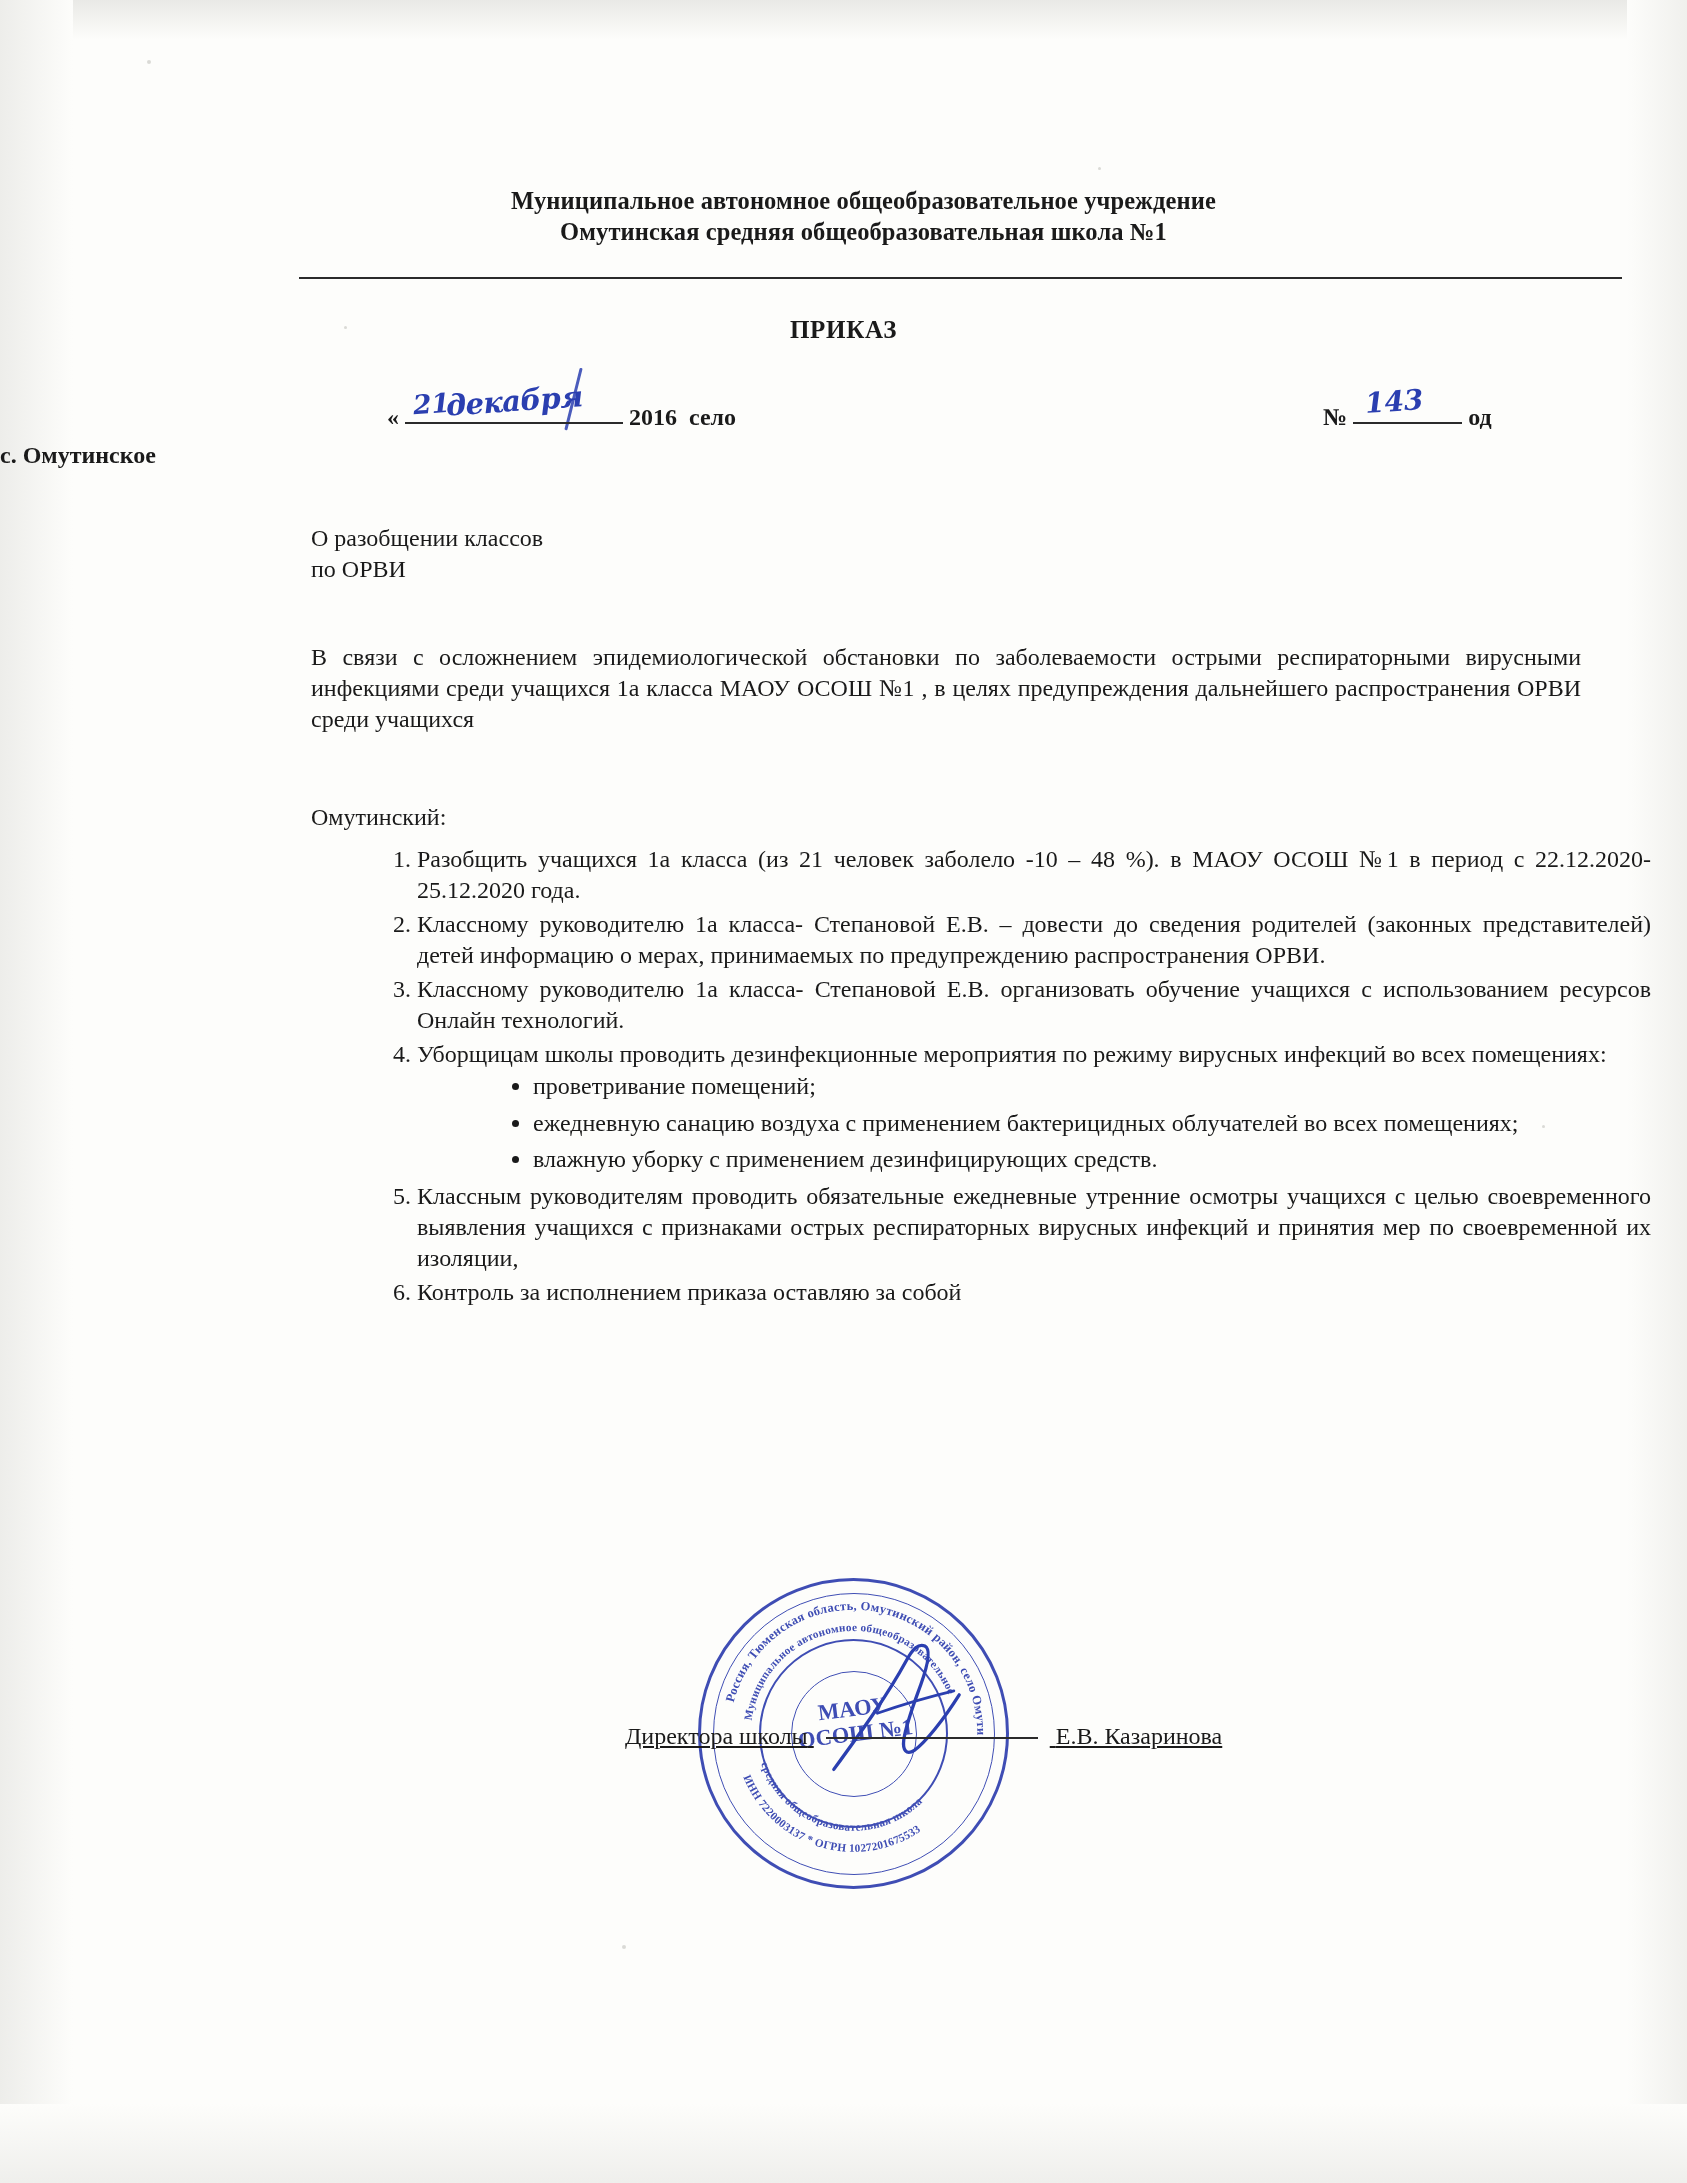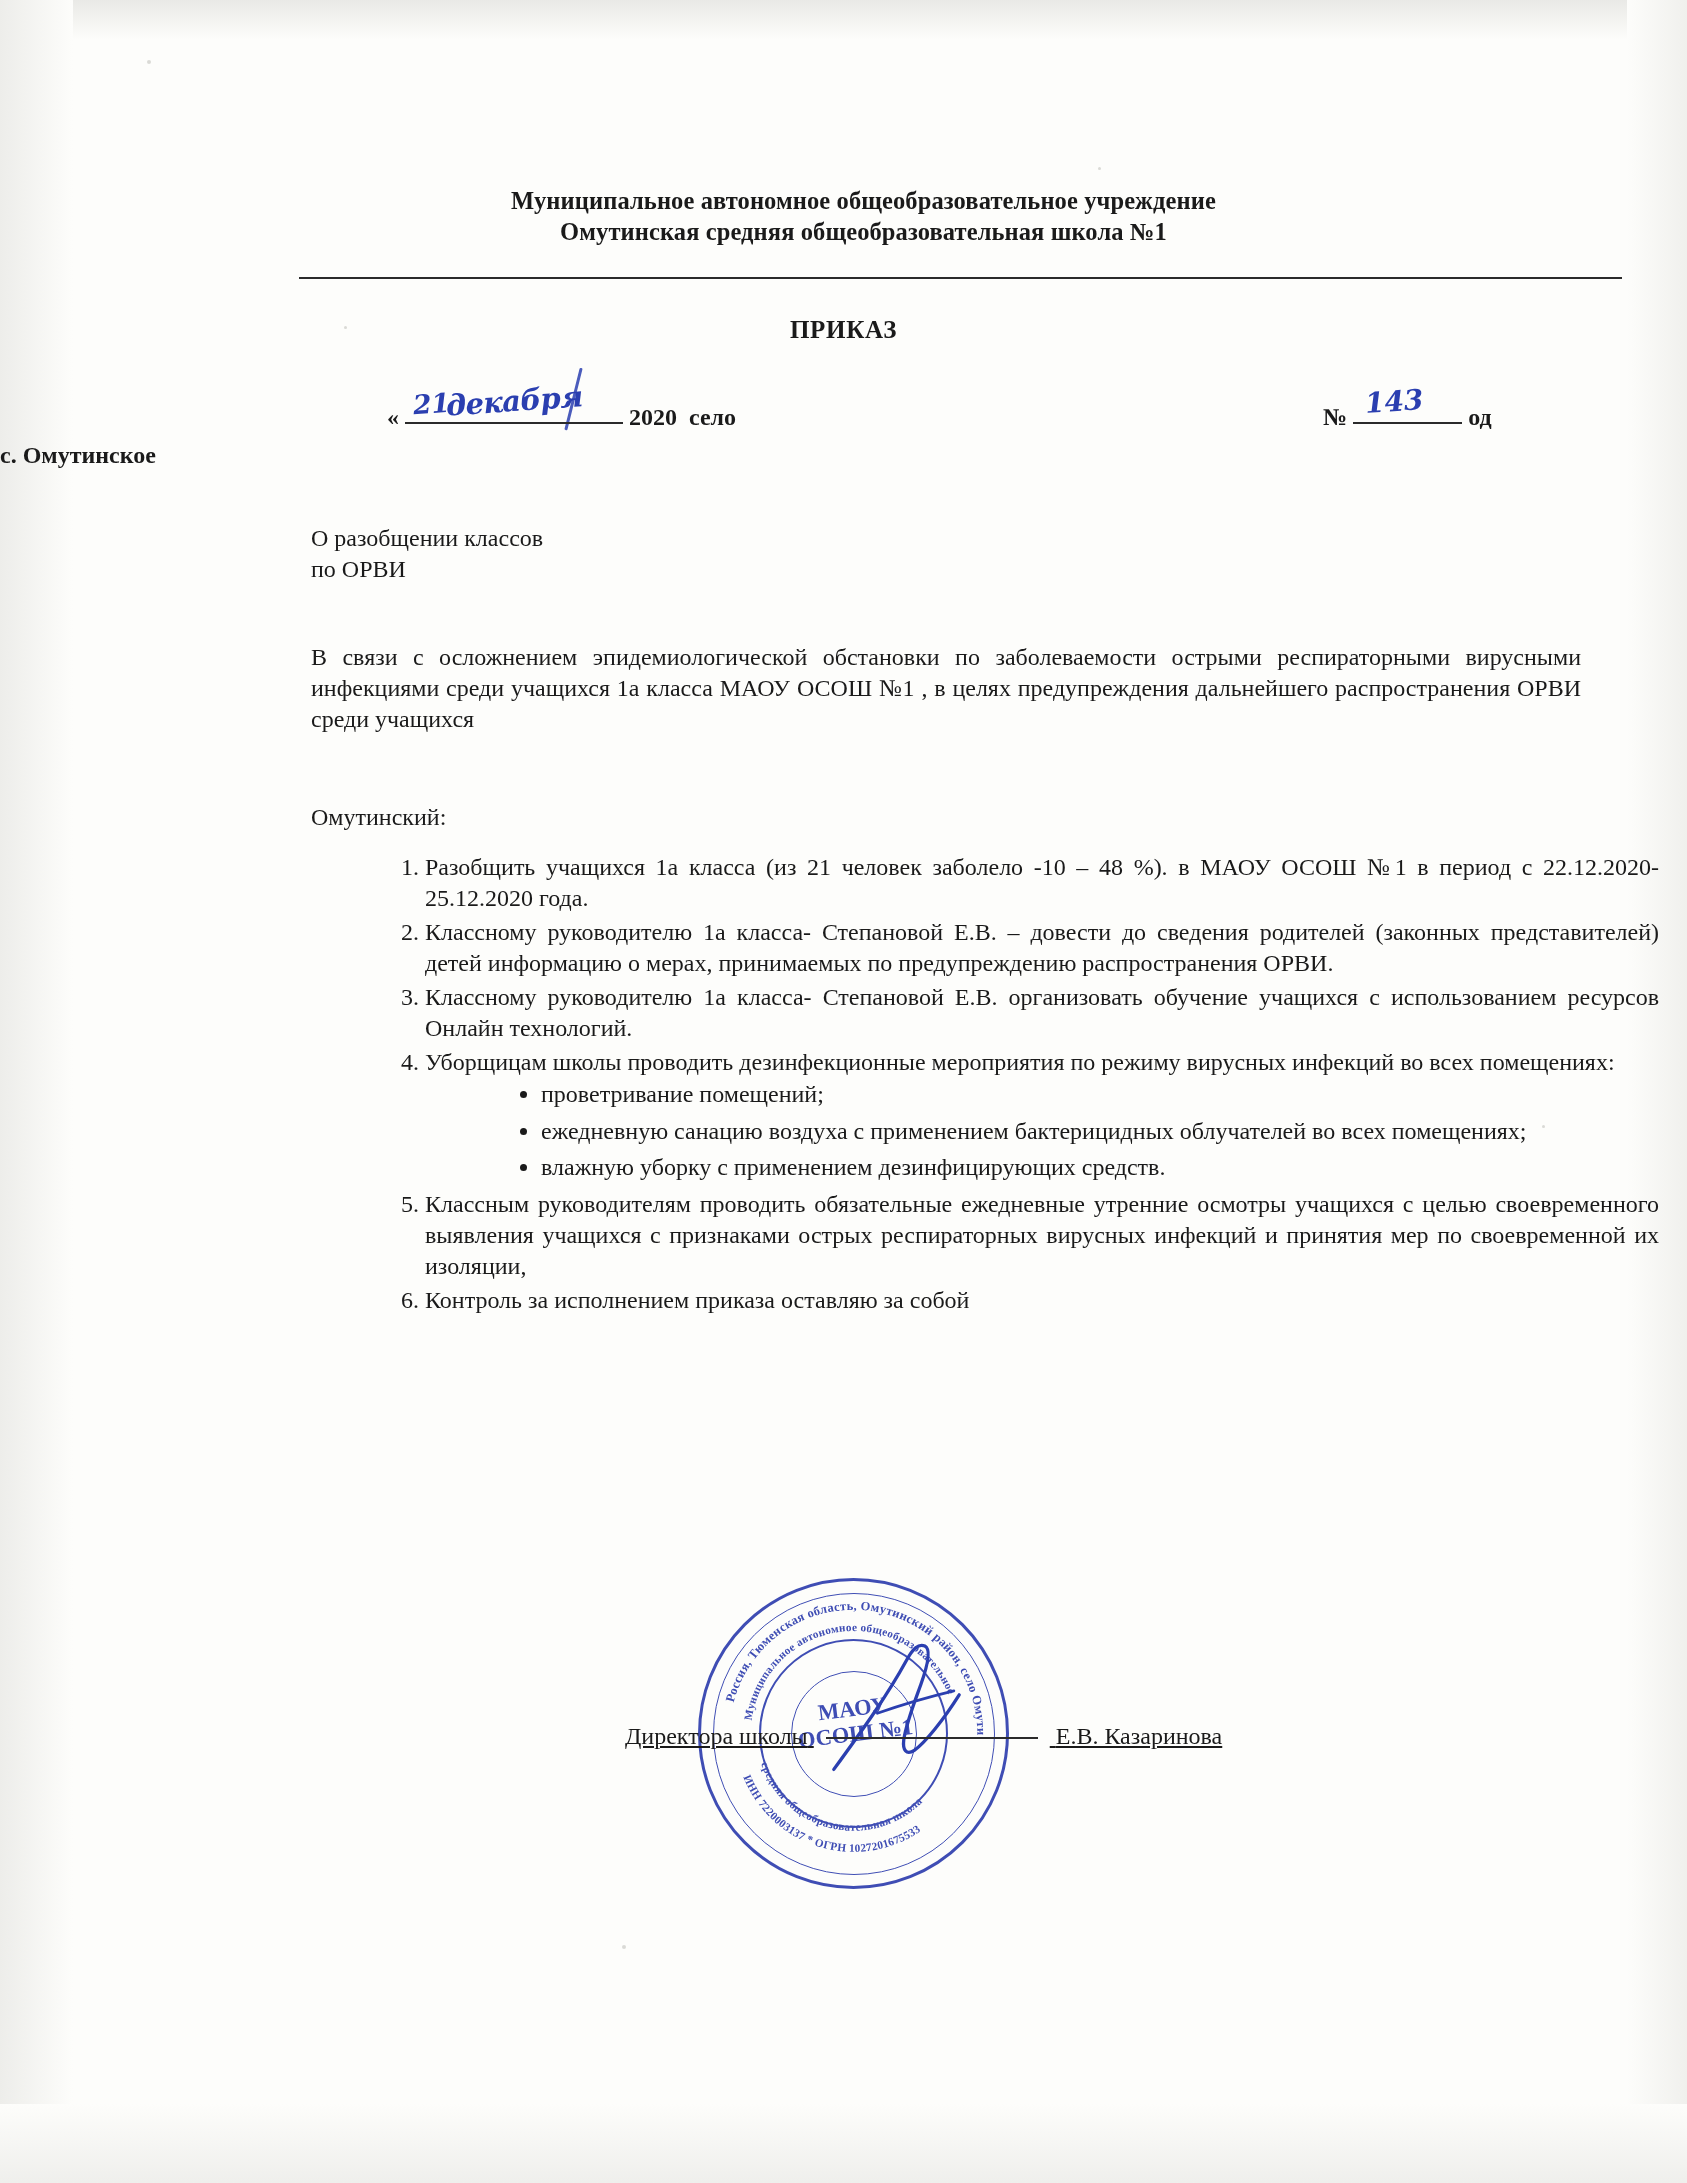--- a/index.html
+++ b/index.html
@@ -211,21 +211,21 @@
     left: 311px;
     top: 804px;
     font-size: 24px;
   }
 
   ol.items {
     position: absolute;
     left: 351px;
     top: 844px;
     width: 1234px;
-    margin: 8px;
+    margin: 0;
     padding-left: 66px;
     font-size: 24px;
     line-height: 1.30;
   }
   ol.items > li {
     text-align: justify;
     margin-bottom: 2.6px;
   }
   ul.subitems {
     list-style: disc;
@@ -340,21 +340,21 @@
     <div class="doc-kind">ПРИКАЗ</div>
 
     <div class="dateline">
       <span class="quote">«</span>
       <span class="hw-slot-date">
         <span class="hw hw-day">21</span>
         <span class="hw hw-month">декабря</span>
         <span class="hw-flourish"></span>
         <span class="rule"></span>
       </span>
-      <span>2020</span>
+      <span>2016</span>
       &nbsp;<span>село</span>
     </div>
 
     <div class="numberline">
       <span>№</span>
       <span class="hw-slot-num">
         <span class="hw hw-num">143</span>
         <span class="rule"></span>
       </span>
       <span>од</span>

